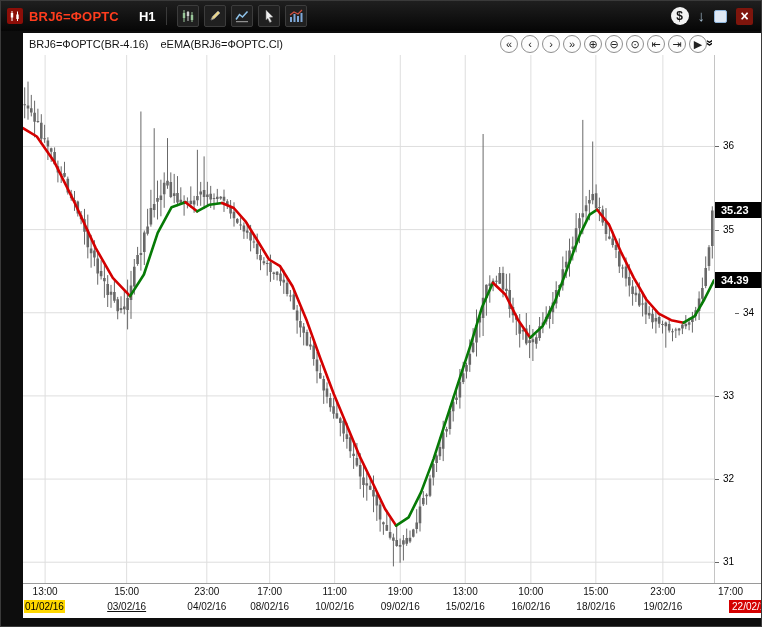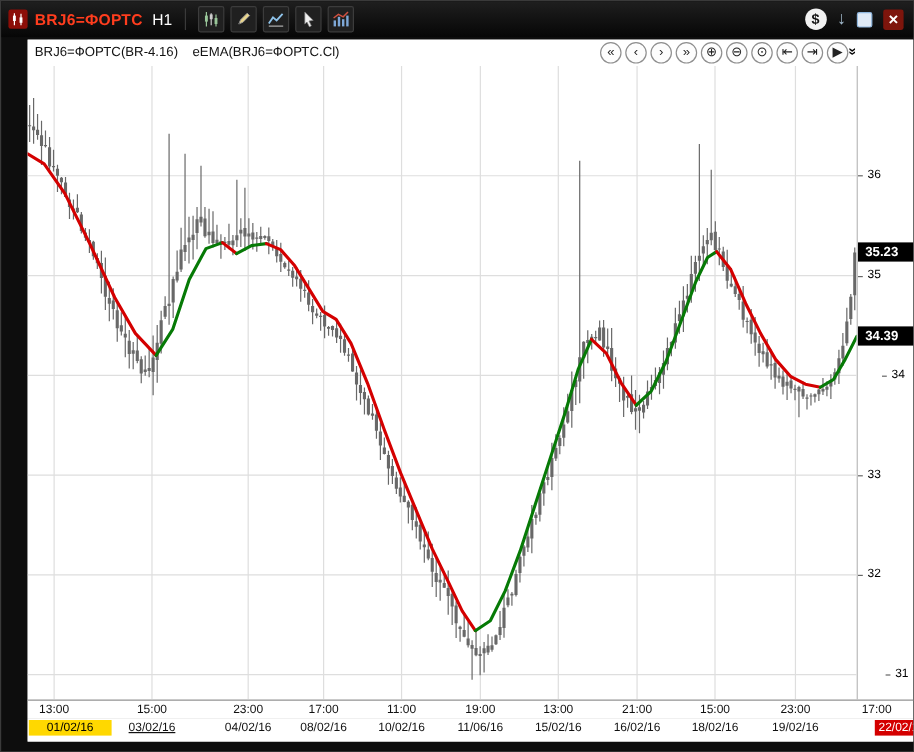--- a/index.html
+++ b/index.html
@@ -2,21 +2,21 @@
 <html><head>
 <meta charset="utf-8">
 <style>
   *{margin:0;padding:0;box-sizing:border-box}
   html,body{background:#222}
   body{font-family:"Liberation Sans",sans-serif}
   .window{width:762px;height:627px;background:#0d0d0d;position:relative;overflow:hidden;border:1px solid #3a3a3a}
   .titlebar{height:30px;display:flex;align-items:center;padding:0 6px;gap:6px;background:linear-gradient(#1f1f1f,#060606)}
   .app-icon{width:16px;height:16px;display:inline-flex;align-items:center;justify-content:center;background:#8c0e08;border-radius:2px}
   .tb-symbol{color:#ff3d1e;font-weight:bold;font-size:13px;letter-spacing:.2px}
-  .tb-tf{color:#fff;font-weight:normal;font-size:13px;margin-left:2px}
+  .tb-tf{color:#fff;font-weight:bold;font-size:13px;margin-left:14px}
   .tb-sep{width:1px;height:18px;background:#3a3a3a;margin:0 4px}
   .tools{display:flex;gap:5px;align-items:center}
   .tool-btn{width:22px;height:22px;background:#202020;border:1px solid #3c3c3c;border-radius:2px;display:flex;align-items:center;justify-content:center}
   .spacer{flex:1}
   .winctl{display:flex;align-items:center;gap:9px;padding-right:2px}
   .dollar-button{width:18px;height:18px;border-radius:50%;background:#f2f2f2;color:#111;font-weight:bold;font-size:12px;display:flex;align-items:center;justify-content:center;cursor:default}
   .download-button{color:#9fb6c8;font-size:15px;font-weight:bold;line-height:18px}
   .restore-button{width:13px;height:13px;background:#dfe9f5;border:1px solid #8fb6dd;border-radius:2px}
   .close-button{width:17px;height:17px;display:flex;align-items:center;justify-content:center;color:#fff;font-size:14px;font-weight:bold;background:#7e150c;border-radius:2px}
   .chart{position:absolute;left:22px;top:32px;width:752px;height:585px;background:#a3a3a3;display:flex;flex-direction:column}
@@ -30,21 +30,21 @@
   .plot{flex:1;position:relative;background:#fff}
   .plot svg{display:block}
   .yaxis{width:61px;position:relative;border-left:1px solid #c4c4c4;background:#fff;font-size:10px;color:#000}
   .ytick{position:absolute;left:8px}
   .ytick::before{content:"";position:absolute;left:-8px;top:6px;width:4px;height:1px;background:#666}
   .price-badge{position:absolute;left:0;width:50px;background:#000;color:#fff;font-size:11px;font-weight:bold;padding:2px 0 2px 6px}
   .times{height:16px;position:relative;border-top:1px solid #9a9a9a;font-size:10px;color:#111;background:#fff}
   .dates{height:19px;position:relative;font-size:10px;color:#111;background:#fff}
   .time-label{position:absolute;top:2px;transform:translateX(-50%);white-space:nowrap}
   .date-label{position:absolute;top:2px;transform:translateX(-50%);white-space:nowrap}
-  .date-start{left:1px;transform:none;background:#ffd800;color:#000;padding:1px 15px;top:1px}
+  .date-start{left:1px;transform:none;background:#ffd800;color:#000;padding:1px 1px;top:1px}
   .date-end{left:auto;right:1px;transform:none;background:#d40000;color:#fff;padding:1px 3px;top:1px}
 </style>
 </head>
 <body>
 
 <div class="window">
 
   <div class="titlebar">
     <span class="app-icon">
       <svg width="12" height="12" viewBox="0 0 12 12">
@@ -160,45 +160,45 @@
               <polyline points="660.6,267.7 671.7,261.1 681.3,244.5 691.0,225.3" fill="none" stroke="#067a06" stroke-width="2.6" stroke-linejoin="round" stroke-linecap="round"></polyline>
             </g>
           </svg>
       </div>
       <div class="yaxis" id="yaxis">
           <div class="ytick" style="top: 85.4646px;">36</div>
           <div class="ytick" style="top: 168.614px;">35</div>
           <div class="ytick" style="top: 251.764px; margin-left: 20px;">34</div>
           <div class="ytick" style="top: 334.913px;">33</div>
           <div class="ytick" style="top: 418.063px;">32</div>
-          <div class="ytick" style="top: 501.213px; margin-left: 23px;">31</div>
+          <div class="ytick" style="top: 501.213px;">31</div>
           <div class="price-badge" style="top: 147.49px;">35.23</div>
           <div class="price-badge" style="top: 217.335px;">34.39</div>
         </div>
     </div>
     <div class="times" id="times-row">
         <span class="time-label" style="left: 22.112px;">13:00</span>
         <span class="time-label" style="left: 103.65px;">15:00</span>
         <span class="time-label" style="left: 183.806px;">23:00</span>
         <span class="time-label" style="left: 246.687px;">17:00</span>
         <span class="time-label" style="left: 311.641px;">11:00</span>
         <span class="time-label" style="left: 377.286px;">19:00</span>
         <span class="time-label" style="left: 442.24px;">13:00</span>
-        <span class="time-label" style="left: 507.885px;">21:00</span>
+        <span class="time-label" style="left: 507.885px;">10:00</span>
         <span class="time-label" style="left: 572.839px;">15:00</span>
         <span class="time-label" style="left: 639.866px;">23:00</span>
         <span class="time-label" style="left: 707.584px;">17:00</span>
       </div>
     <div class="dates" id="dates-row">
         <span class="date-label date-start">01/02/16</span>
         <span class="date-label" style="left: 103.65px; text-decoration: underline;">03/02/16</span>
         <span class="date-label" style="left: 183.806px;">04/02/16</span>
         <span class="date-label" style="left: 246.687px;">08/02/16</span>
         <span class="date-label" style="left: 311.641px;">10/02/16</span>
-        <span class="date-label" style="left: 377.286px;">11/06/16</span>
+        <span class="date-label" style="left: 377.286px;">09/02/16</span>
         <span class="date-label" style="left: 442.24px; text-align: right;">15/02/16</span>
         <span class="date-label" style="left: 507.885px;">16/02/16</span>
         <span class="date-label" style="left: 572.839px;">18/02/16</span>
         <span class="date-label" style="left: 639.866px;">19/02/16</span>
         <span class="date-label date-end">22/02/16</span>
       </div>
   </div>
 
 </div>
 

